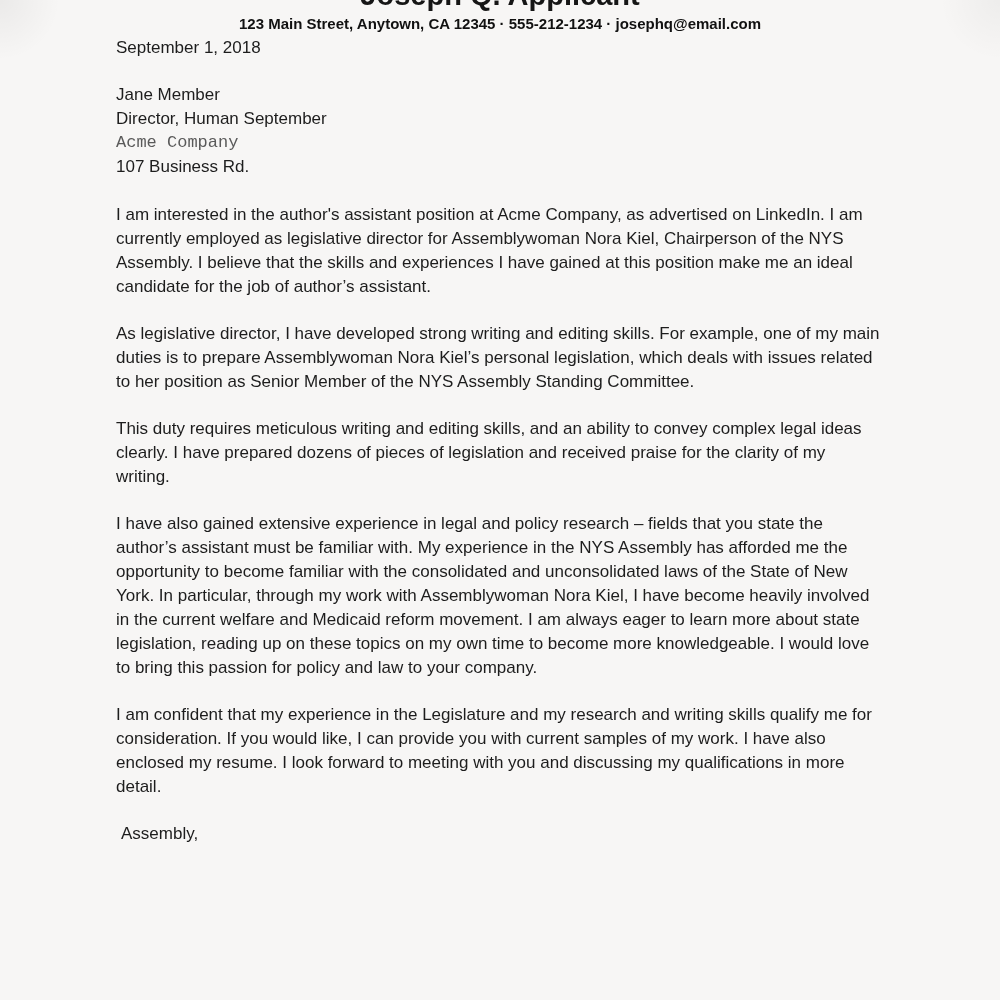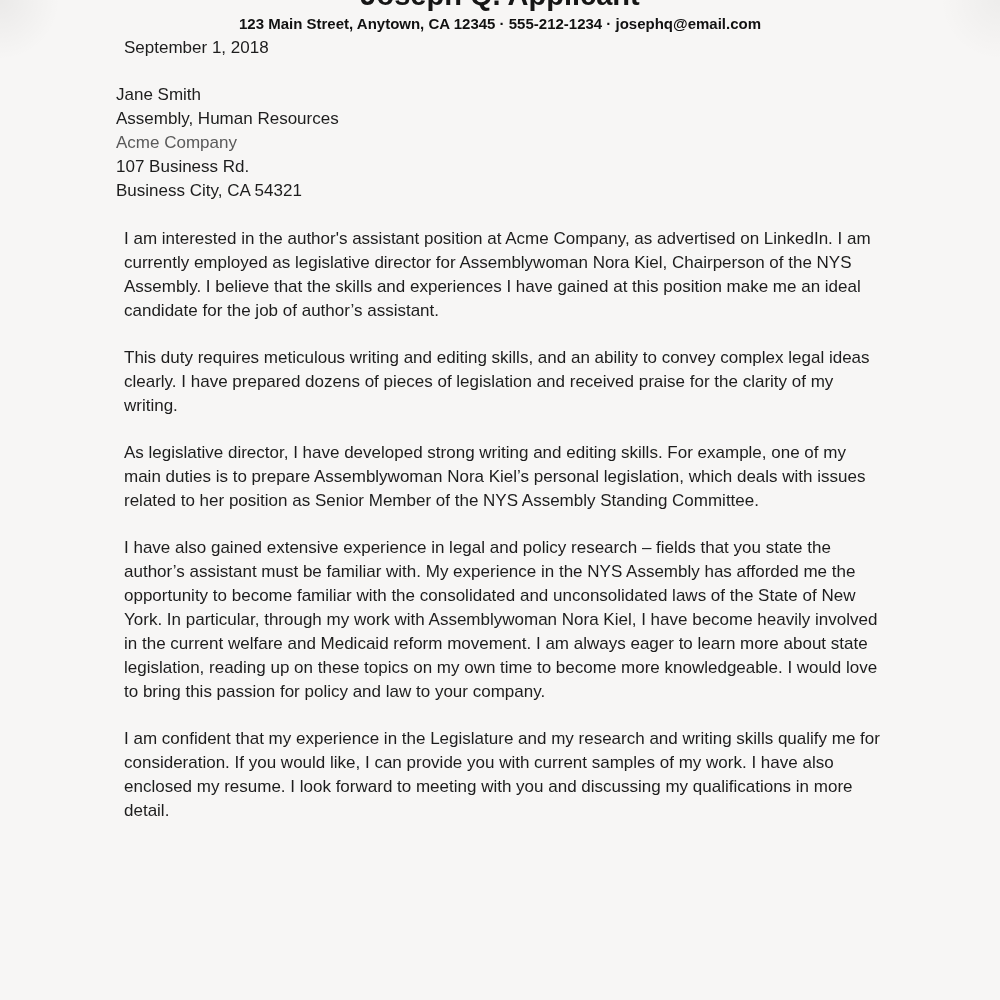--- a/index.html
+++ b/index.html
@@ -36,55 +36,54 @@
     font-weight: bold;
     line-height: 24px;
     color: #111111;
     white-space: nowrap;
   }
   .letter-body {
     padding: 0 118px 0 116px;
     font-size: 17px;
     line-height: 24px;
   }
-  .letter-body p { margin: 0 0 23px 8px; }
+  .letter-body p { margin: 0 0 23px 0; }
   .date-line { margin: 42px 0 24px 0; }
   .recipient-block { margin: 0 0 24px 0; }
   .recipient-block div { line-height: 24px; }
-  .muted { color: #5a5a5a; }
+  .muted { color: #5a5a5a; font-family: Liberation Mono, monospace; }
   .closing { padding-left: 5px; margin-bottom: 0; }
 </style>
 </head>
 <body>
 
 <div class="page">
 
   <header class="letterhead">
     <h1 class="applicant-name">Joseph Q. Applicant</h1>
     <div class="contact-line">123 Main Street, Anytown, CA 12345 · 555-212-1234 · josephq@email.com</div>
   </header>
 
   <main class="letter-body">
 
     <p class="date-line">September 1, 2018</p>
 
     <div class="recipient-block">
-      <div>Jane Smith</div>
-      <div>Assembly, Human Resources</div>
+      <div>Jane Member</div>
+      <div>Director, Human September</div>
       <div class="muted">Acme Company</div>
       <div>107 Business Rd.</div>
-      <div>Business City, CA 54321</div>
     </div>
 
 
     <p>I am interested in the author's assistant position at Acme Company, as advertised on LinkedIn. I am currently employed as legislative director for Assemblywoman Nora Kiel, Chairperson of the NYS Assembly. I believe that the skills and experiences I have gained at this position make me an ideal candidate for the job of author’s assistant.</p>
 
+    <p>As legislative director, I have developed strong writing and editing skills. For example, one of my main duties is to prepare Assemblywoman Nora Kiel’s personal legislation, which deals with issues related to her position as Senior Member of the NYS Assembly Standing Committee.</p>
+
     <p>This duty requires meticulous writing and editing skills, and an ability to convey complex legal ideas clearly. I have prepared dozens of pieces of legislation and received praise for the clarity of my writing.</p>
-
-    <p>As legislative director, I have developed strong writing and editing skills. For example, one of my main duties is to prepare Assemblywoman Nora Kiel’s personal legislation, which deals with issues related to her position as Senior Member of the NYS Assembly Standing Committee.</p>
 
     <p>I have also gained extensive experience in legal and policy research – fields that you state the author’s assistant must be familiar with. My experience in the NYS Assembly has afforded me the opportunity to become familiar with the consolidated and unconsolidated laws of the State of New York. In particular, through my work with Assemblywoman Nora Kiel, I have become heavily involved in the current welfare and Medicaid reform movement. I am always eager to learn more about state legislation, reading up on these topics on my own time to become more knowledgeable. I would love to bring this passion for policy and law to your company.</p>
 
     <p>I am confident that my experience in the Legislature and my research and writing skills qualify me for consideration. If you would like, I can provide you with current samples of my work. I have also enclosed my resume. I look forward to meeting with you and discussing my qualifications in more detail.</p>
 
     <p class="closing">Assembly,</p>
 
   </main>
 </div>
 

